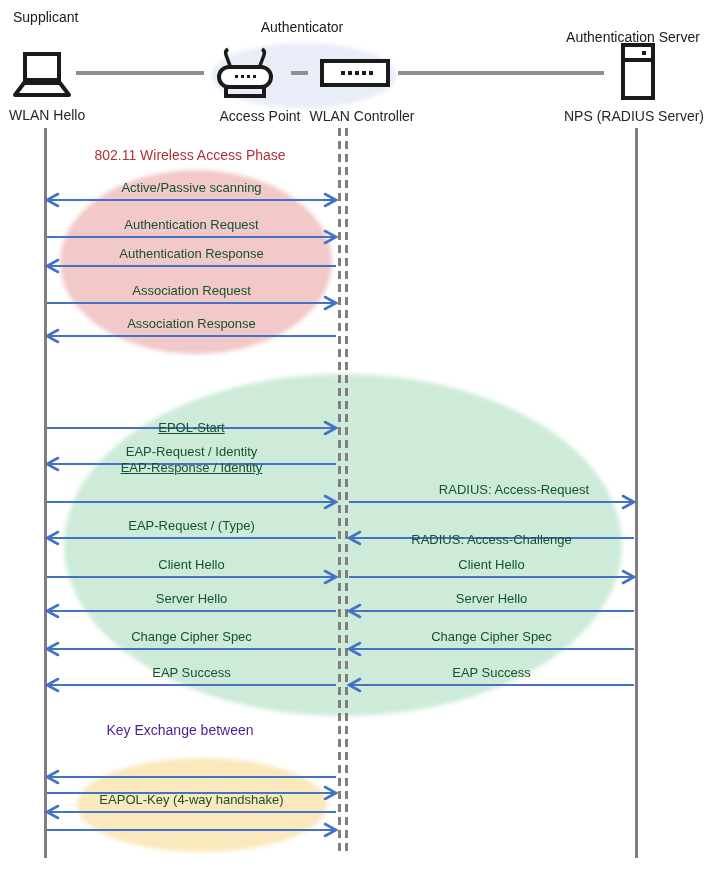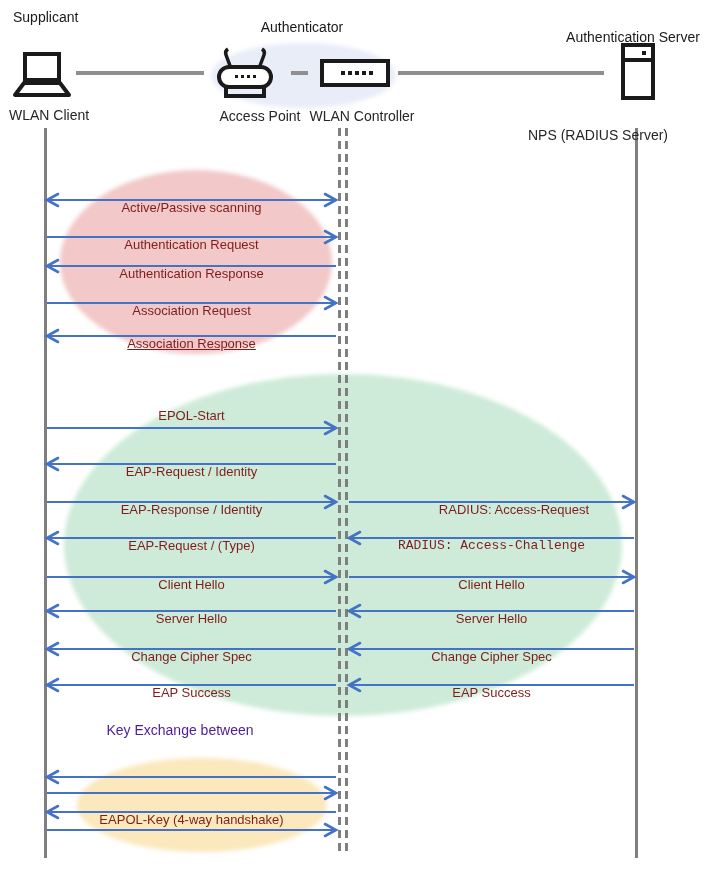--- a/index.html
+++ b/index.html
@@ -8,22 +8,22 @@
   .ellipse{position:absolute;border-radius:50%;filter:blur(2px);z-index:1;}
   .lifeline{position:absolute;width:3px;top:128px;height:730px;background:#7f7f7f;z-index:2;}
   .dash-line{position:absolute;width:3px;top:128px;height:724px;z-index:2;
              background:repeating-linear-gradient(to bottom,#7f7f7f 0 8px,transparent 8px 13px);}
   .conn{position:absolute;height:4px;background:#8f8f8f;top:71px;z-index:2;}
   .icon{position:absolute;z-index:3;}
   .role-label{position:absolute;font-size:14px;color:#1a1a1a;white-space:nowrap;z-index:4;}
   .dev-label{position:absolute;font-size:14px;color:#262626;white-space:nowrap;z-index:4;}
   .centered{transform:translateX(-50%);}
   .phase-title{position:absolute;font-size:14px;white-space:nowrap;transform:translateX(-50%);z-index:5;}
-  .msg-label{position:absolute;font-size:13px;line-height:15px;color:#7f1d1d;white-space:nowrap;
-             transform:translateX(-50%);z-index:5;margin-top:20px;}
+  .msg-label{position:absolute;font-size:13px;line-height:15px;color:#14532d;white-space:nowrap;
+             transform:translateX(-50%);z-index:5;}
   #arrows{position:absolute;left:0;top:0;z-index:4;}
 </style>
 </head>
 <body>
 
 <div class="stage">
 
   <div class="ellipse" style="left: 211px; top: 43px; width: 185px; height: 65px; background: rgb(233, 237, 248);"></div>
   <div class="ellipse" style="left: 60px; top: 170px; width: 272px; height: 184px; background: rgb(242, 200, 200);"></div>
   <div class="ellipse" style="left: 64px; top: 374px; width: 558px; height: 342px; background: rgb(205, 235, 216);"></div>
@@ -61,30 +61,31 @@
     <rect x="42" y="13" width="4" height="4" fill="#1a1a1a"></rect>
     <rect x="49" y="13" width="4" height="4" fill="#1a1a1a"></rect>
   </svg>
 
   <svg class="icon" style="left:621px;top:43px;" width="34" height="57" viewBox="0 0 34 57">
     <rect x="2" y="2" width="30" height="53" fill="#fff" stroke="#1a1a1a" stroke-width="4"></rect>
     <line x1="2" y1="17" x2="32" y2="17" stroke="#1a1a1a" stroke-width="4"></line>
     <rect x="21" y="8" width="4" height="4" fill="#1a1a1a"></rect>
   </svg>
 
-  <div class="dev-label" style="left:9px;top:107px;">WLAN Client</div>
+  <div class="dev-label" style="left:9px;top:107px;">WLAN Hello</div>
   <div class="dev-label centered" style="left:244px;top:108px;margin-left:16px;">Access Point</div>
   <div class="dev-label centered" style="left:362px;top:108px;">WLAN Controller</div>
-  <div class="dev-label centered" style="left:598px;top:108px;margin-top:19px;">NPS (RADIUS Server)</div>
+  <div class="dev-label centered" style="left:634px;top:108px;">NPS (RADIUS Server)</div>
 
   <div class="lifeline" style="left:44px;"></div>
   <div class="dash-line" style="left:338px;"></div>
   <div class="dash-line" style="left:345px;"></div>
   <div class="lifeline" style="left:635px;"></div>
 
+  <div class="phase-title" style="left: 190px; top: 147px; color: rgb(176, 50, 56);">802.11 Wireless Access Phase</div>
   <div class="phase-title" style="left: 180px; top: 722px; color: #4c1d95;">Key Exchange between</div>
 
   <svg id="arrows" width="713" height="875">
       <path d="M47 200 L336 200" stroke="#4472C4" stroke-width="2.2" fill="none"></path>
       <path d="M325 194 L336 200 L325 206" stroke="#4472C4" stroke-width="2.6" fill="none" stroke-linecap="round"></path>
       <path d="M58 194 L47 200 L58 206" stroke="#4472C4" stroke-width="2.6" fill="none" stroke-linecap="round"></path>
       <path d="M47 237 L336 237" stroke="#4472C4" stroke-width="2.2" fill="none"></path>
       <path d="M325 231 L336 237 L325 243" stroke="#4472C4" stroke-width="2.6" fill="none" stroke-linecap="round"></path>
       <path d="M47 266 L336 266" stroke="#4472C4" stroke-width="2.2" fill="none"></path>
       <path d="M58 260 L47 266 L58 272" stroke="#4472C4" stroke-width="2.6" fill="none" stroke-linecap="round"></path>
@@ -127,27 +128,27 @@
       <path d="M47 812 L336 812" stroke="#4472C4" stroke-width="2.2" fill="none"></path>
       <path d="M58 806 L47 812 L58 818" stroke="#4472C4" stroke-width="2.6" fill="none" stroke-linecap="round"></path>
       <path d="M47 830 L336 830" stroke="#4472C4" stroke-width="2.2" fill="none"></path>
       <path d="M325 824 L336 830 L325 836" stroke="#4472C4" stroke-width="2.6" fill="none" stroke-linecap="round"></path>
     </svg>
   <div id="labels">
       <div class="msg-label" style="left: 191.5px; top: 180px;">Active/Passive scanning</div>
       <div class="msg-label" style="left: 191.5px; top: 217px; text-align: right;">Authentication Request</div>
       <div class="msg-label" style="left: 191.5px; top: 246px;">Authentication Response</div>
       <div class="msg-label" style="left: 191.5px; top: 283px;">Association Request</div>
-      <div class="msg-label" style="left: 191.5px; top: 316px; text-decoration: underline;">Association Response</div>
-      <div class="msg-label" style="left: 191.5px; top: 388px;">EPOL-Start</div>
+      <div class="msg-label" style="left: 191.5px; top: 316px;">Association Response</div>
+      <div class="msg-label" style="left: 191.5px; top: 420px; text-decoration: underline;">EPOL-Start</div>
       <div class="msg-label" style="left: 191.5px; top: 444px;">EAP-Request / Identity</div>
-      <div class="msg-label" style="left: 191.5px; top: 482px;">EAP-Response / Identity</div>
+      <div class="msg-label" style="left: 191.5px; top: 460px; text-decoration: underline;">EAP-Response / Identity</div>
       <div class="msg-label" style="left: 514px; top: 482px;">RADIUS: Access-Request</div>
       <div class="msg-label" style="left: 191.5px; top: 518px;">EAP-Request / (Type)</div>
-      <div class="msg-label" style="left: 491.5px; top: 518px; font-family: Liberation Mono, monospace;">RADIUS: Access-Challenge</div>
+      <div class="msg-label" style="left: 491.5px; top: 532px;">RADIUS: Access-Challenge</div>
       <div class="msg-label" style="left: 191.5px; top: 557px;">Client Hello</div>
       <div class="msg-label" style="left: 491.5px; top: 557px;">Client Hello</div>
       <div class="msg-label" style="left: 191.5px; top: 591px;">Server Hello</div>
       <div class="msg-label" style="left: 491.5px; top: 591px;">Server Hello</div>
       <div class="msg-label" style="left: 191.5px; top: 629px;">Change Cipher Spec</div>
       <div class="msg-label" style="left: 491.5px; top: 629px;">Change Cipher Spec</div>
       <div class="msg-label" style="left: 191.5px; top: 665px;">EAP Success</div>
       <div class="msg-label" style="left: 491.5px; top: 665px;">EAP Success</div>
       <div class="msg-label" style="left: 191.5px; top: 792px;">EAPOL-Key (4-way handshake)</div>
     </div>

